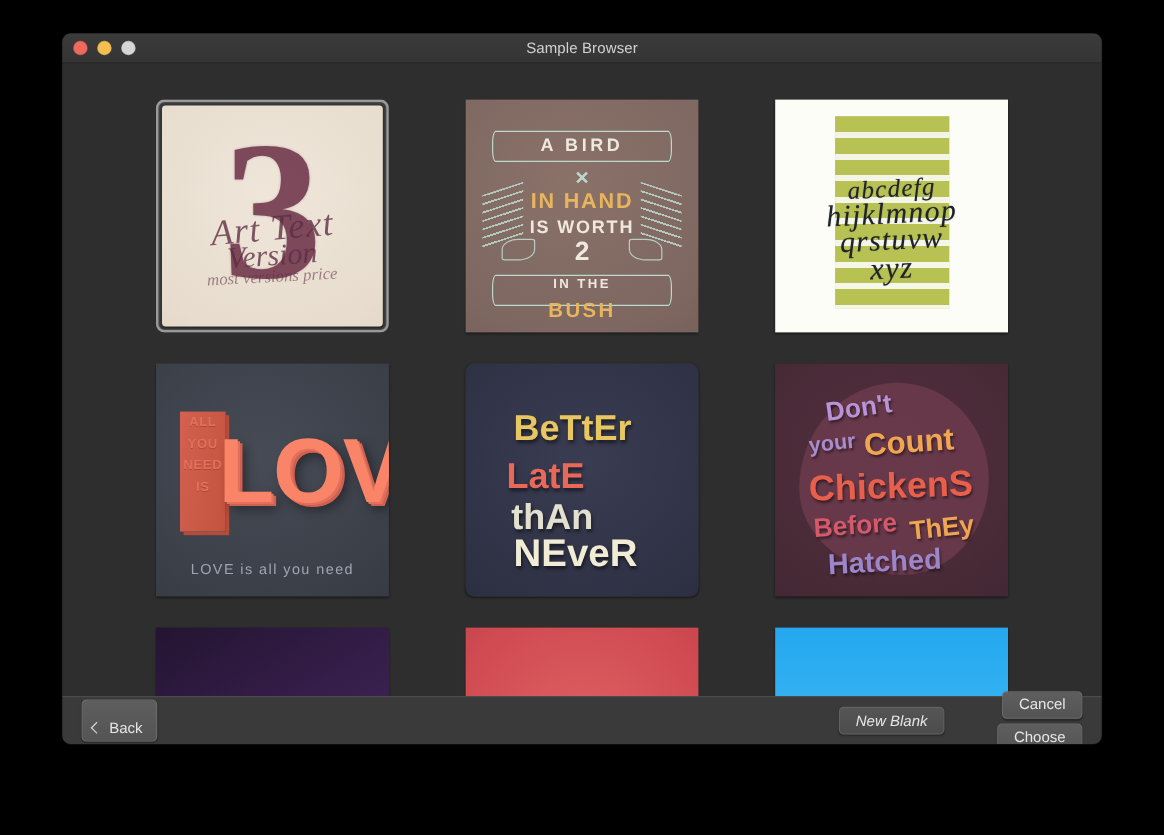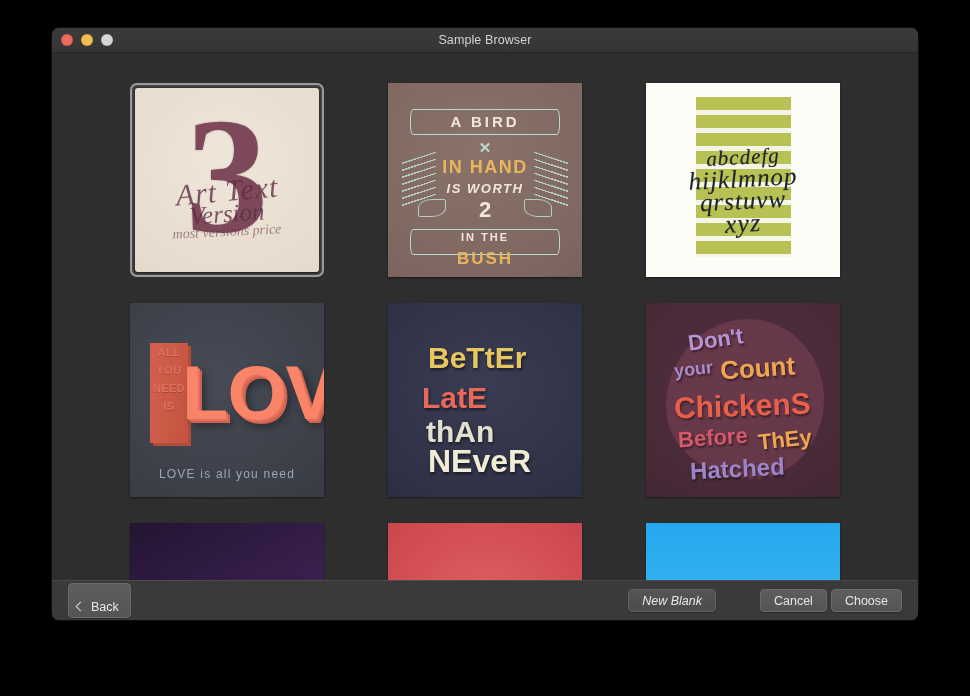--- a/index.html
+++ b/index.html
@@ -164,21 +164,21 @@
   .t-bird .line {
     position: absolute;
     left: 0; right: 0;
     text-align: center;
     white-space: nowrap;
     font-weight: 700;
   }
   .t-bird .l1 { top: 30px;  font-size: 15px; color: #f0e7dd; letter-spacing: 3px; }
   .t-bird .arrows { top: 56px; font-size: 15px; color: #bcd9cf; }
   .t-bird .l2 { top: 74px;  font-size: 18px; color: #e8b55e; letter-spacing: 1.5px; }
-  .t-bird .l3 { top: 98px;  font-size: 13px; color: #f0e7dd; letter-spacing: 1.5px; font-style: italic; }
+  .t-bird .l3 { top: 98px;  font-size: 15px; color: #f0e7dd; letter-spacing: 1.5px; }
   .t-bird .l4 { top: 114px; font-size: 22px; color: #f0e7dd; }
   .t-bird .l5 { top: 148px; font-size: 11px; color: #f0e7dd; letter-spacing: 2px; }
   .t-bird .l6 { top: 166px; font-size: 17px; color: #e8b55e; letter-spacing: 2px; }
   .t-bird .burst {
     position: absolute;
     top: 74px;
     width: 34px; height: 44px;
     background:
       repeating-linear-gradient(to bottom, #bcd9cf 0 1.5px, transparent 1.5px 7px);
     opacity: .85;
@@ -272,20 +272,21 @@
     text-align: center;
     color: #9ea5b2;
     font-size: 12px;
     letter-spacing: 1.2px;
   }
 
   
   .t-better {
     background: radial-gradient(120% 110% at 50% 42%, #3a3c52 0%, #2f3145 55%, #24263a 100%);
     font-family: "Liberation Sans", sans-serif;
+    border-radius: 7px;
   }
   .t-better .bl {
     position: absolute;
     white-space: nowrap;
     font-weight: 700;
     text-shadow: 1px 2px 3px rgba(0,0,0,.5);
   }
   .t-better .r1 { left: 40px;  top: 38px;  font-size: 30px; color: #e7c761; }
   .t-better .r2 { left: 34px;  top: 78px;  font-size: 30px; color: #e8695a; }
   .t-better .r3 { left: 38px;  top: 112px; font-size: 30px; color: #e2e0cf; }
@@ -348,21 +349,21 @@
     color: #e6e6e6;
     background: linear-gradient(#5e5e5e, #545454);
     border: 0.5px solid #6a6a6a;
     box-shadow: 0 1px 1px rgba(0,0,0,.28);
     white-space: nowrap;
     user-select: none;
     cursor: default;
   }
   .btn.back { padding: 12px 11px 0 8px; }
   .btn.newblank { background: linear-gradient(#555555, #4c4c4c); border-color: #616161; font-style: italic; }
-  .btn-group { display: flex; align-items: flex-start; gap: 4px; }
+  .btn-group { display: flex; align-items: flex-end; gap: 4px; flex-direction: column; }
   .chev {
     display: inline-block;
     width: 6px; height: 6px;
     border-left: 1.4px solid #d6d6d6;
     border-bottom: 1.4px solid #d6d6d6;
     transform: rotate(45deg);
     margin-right: 1px;
     position: relative;
     top: -0.5px;
   }

